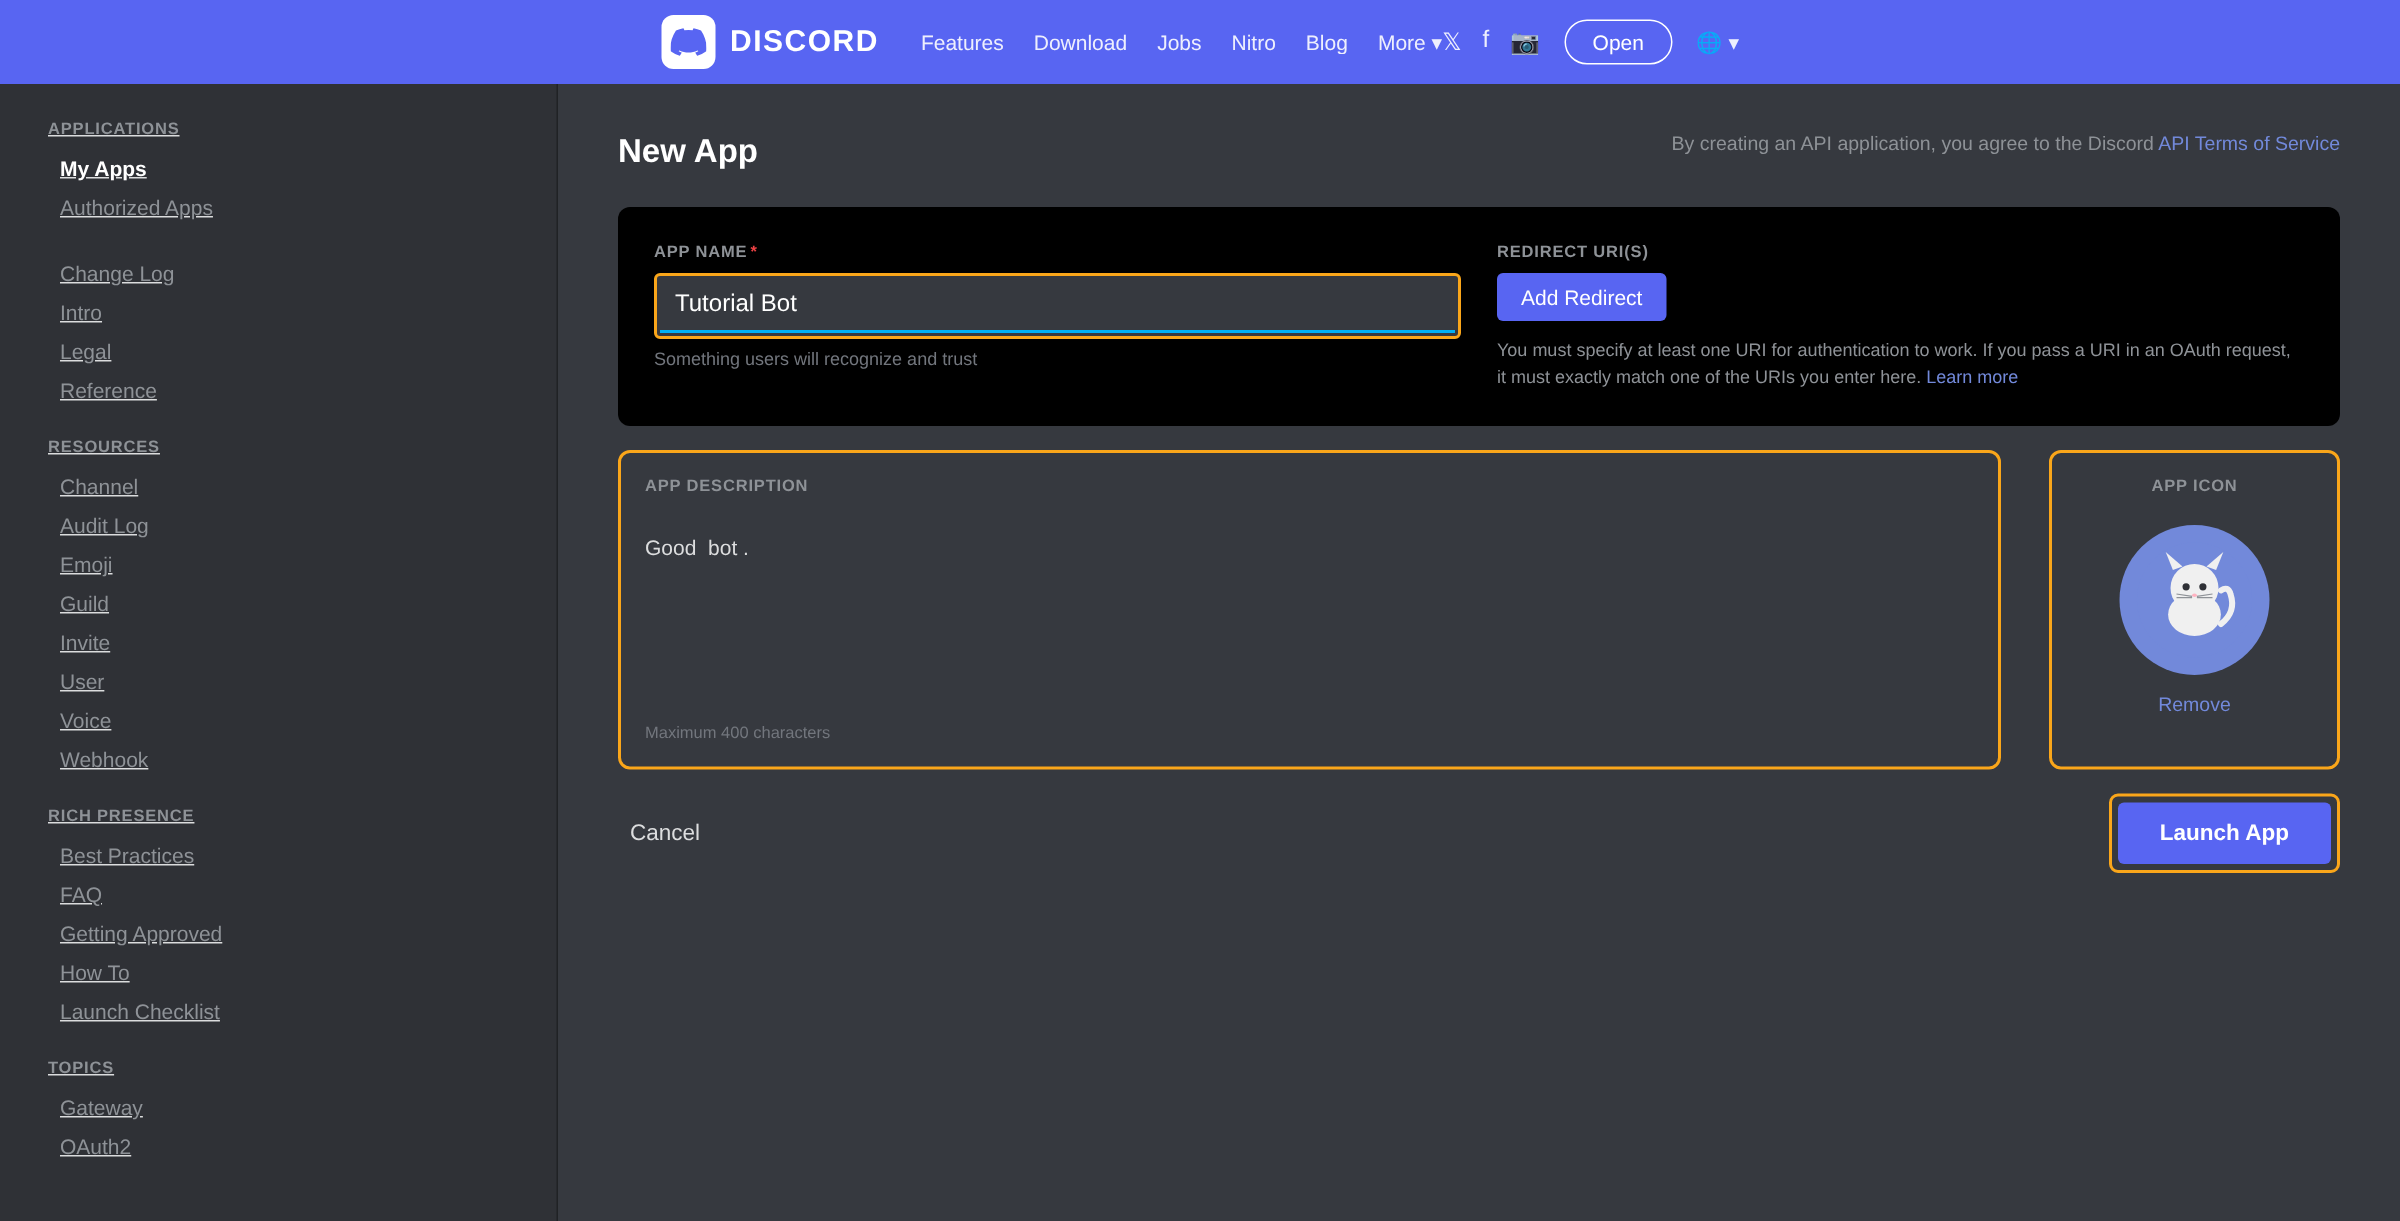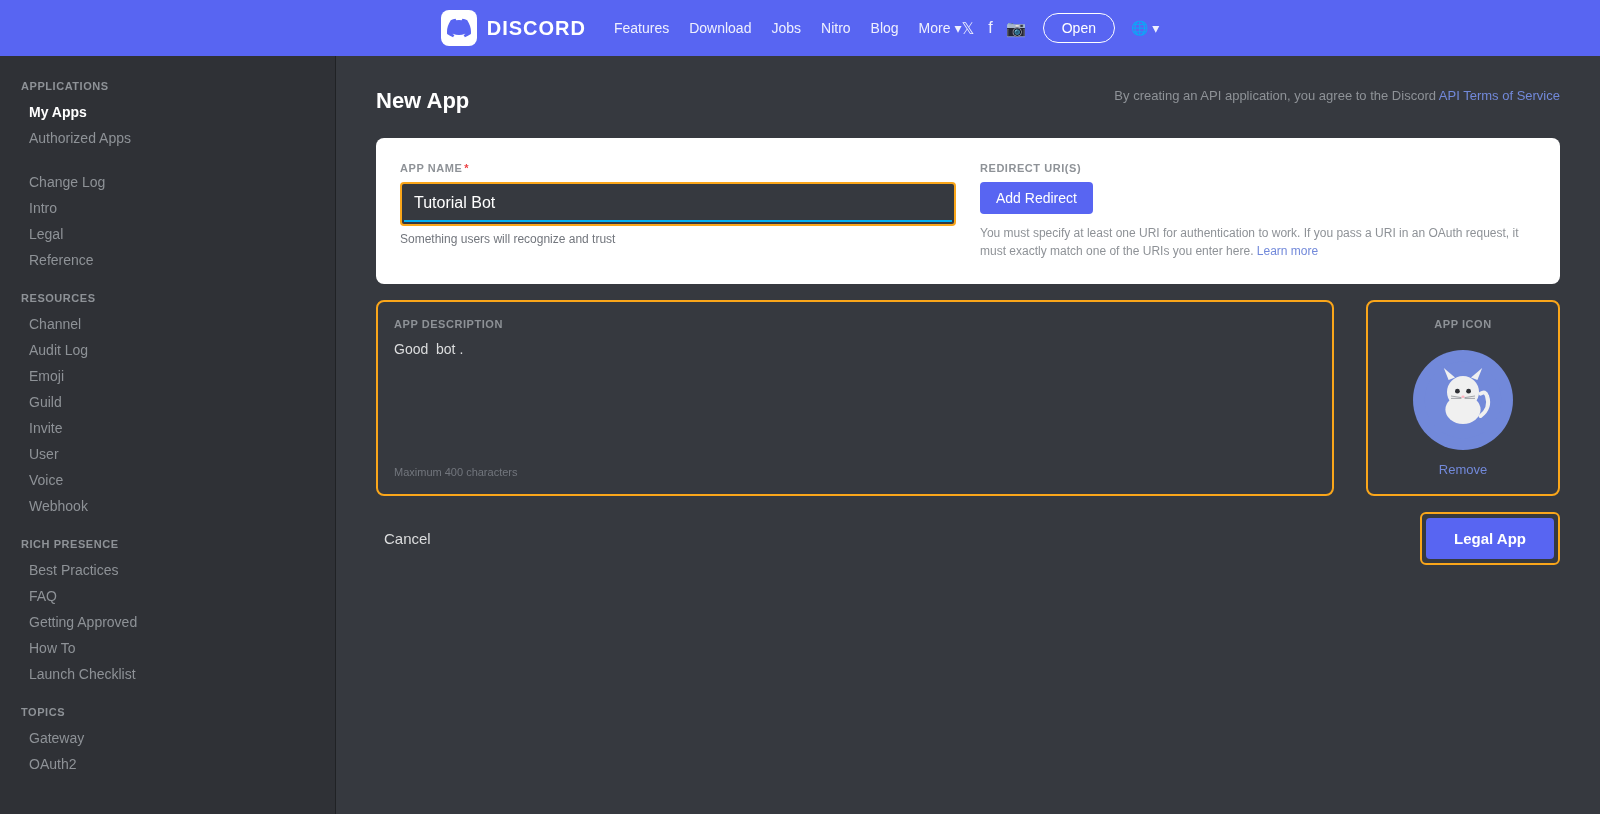--- a/index.html
+++ b/index.html
@@ -38,26 +38,27 @@
       font-size: 14px;
       cursor: pointer;
     }
     .lang-btn { color: white; font-size: 14px; cursor: pointer; opacity: 0.9; }
 
     
     .layout { display: flex; height: calc(814px - 56px); }
 
     
     .sidebar {
-      width: 336px;
+      width: 372px;
       background: #2f3136;
-      padding: 24px 21px;
+      padding: 24px 32px;
       overflow-y: auto;
       border-right: 1px solid #202225;
       flex-shrink: 0;
+      text-decoration: underline;
     }
     .sidebar-section-title {
       font-size: 11px;
       font-weight: 700;
       color: #8e9297;
       letter-spacing: 0.05em;
       text-transform: uppercase;
       margin-bottom: 8px;
       margin-top: 20px;
     }
@@ -81,21 +82,21 @@
       padding: 32px 40px;
       overflow-y: auto;
     }
     .page-header { display: flex; align-items: flex-start; justify-content: space-between; margin-bottom: 24px; }
     .page-title { font-size: 22px; font-weight: 700; color: white; }
     .page-subtitle { font-size: 13px; color: #8e9297; }
     .page-subtitle a { color: #7289da; text-decoration: none; }
 
     
     .form-card {
-      background: #ffffff;
+      background: #000000;
       border-radius: 8px;
       padding: 24px;
       margin-bottom: 16px;
     }
     .form-row { display: flex; gap: 24px; }
     .form-col { flex: 1; }
     .form-label {
       font-size: 11px;
       font-weight: 700;
       color: #8e9297;
@@ -156,20 +157,21 @@
       width: 100%;
       background: transparent;
       border: none;
       color: #dcddde;
       font-size: 14px;
       resize: none;
       outline: none;
       height: 120px;
       font-family: inherit;
       line-height: 1.6;
+      margin-top: 16px;
     }
     .textarea-hint { font-size: 11px; color: #72767d; margin-top: 4px; }
 
     
     .app-icon-preview {
       width: 100px;
       height: 100px;
       border-radius: 50%;
       background: #7289da;
       display: flex;
@@ -344,18 +346,18 @@
             <path d="M72 70 Q85 60 80 45 Q78 38 72 42" fill="none" stroke="#f0f0f0" stroke-width="5" stroke-linecap="round"></path>
           </svg>
         </div>
         <a class="remove-link">Remove</a>
       </div>
     </div>
 
     <div class="actions">
       <button class="cancel-btn">Cancel</button>
       <div class="create-btn-wrapper">
-        <button class="create-btn">Legal App</button>
+        <button class="create-btn">Launch App</button>
       </div>
     </div>
 
   </main>
 </div>
 
 </body></html>

